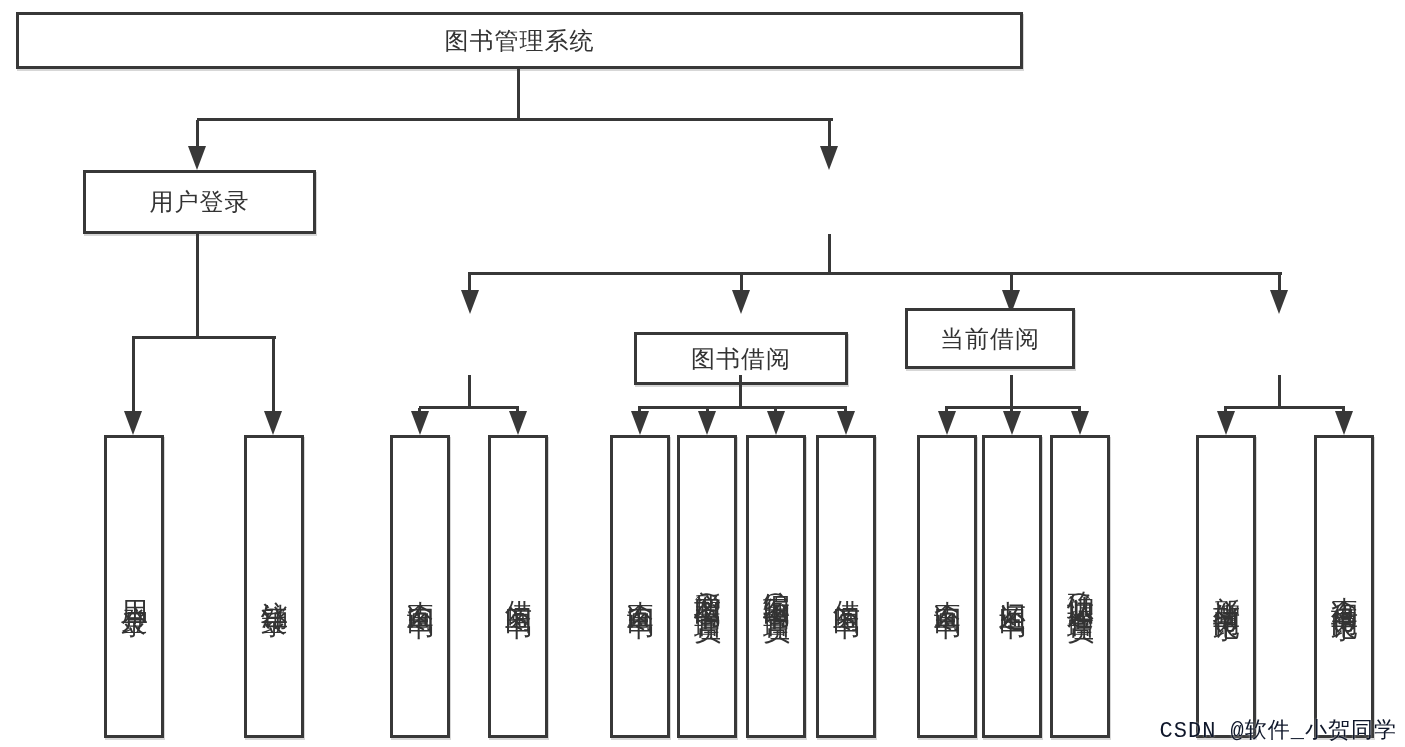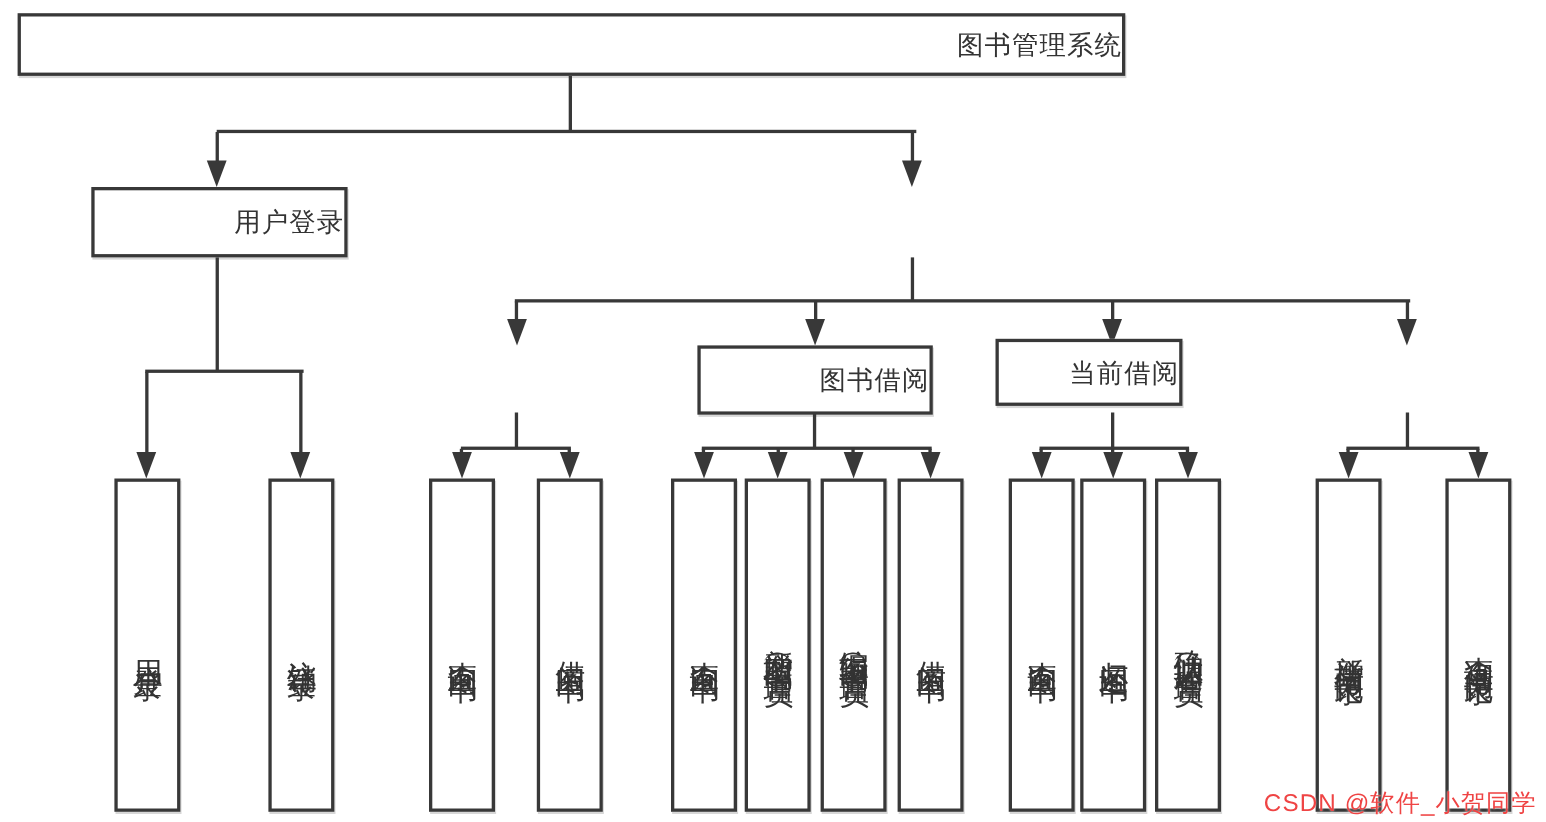--- a/index.html
+++ b/index.html
@@ -4,21 +4,21 @@
 <style>
   :root { --line:#383838; --text:#333333; --bg:#ffffff; }
   * { margin:0; padding:0; box-sizing:border-box; }
   body { background:var(--bg); font-family:"Liberation Sans", sans-serif; }
   #stage {
     position:relative; width:1405px; height:747px;
     background:var(--bg); overflow:hidden;
   }
   .hbox {
     position:absolute; background:#fff; border:3px solid var(--line);
-    display:flex; align-items:center; justify-content:flex-end;
+    display:flex; align-items:center; justify-content:center;
     box-shadow:1px 2px 0 rgba(140,140,140,.35);
   }
   .hbox .lbl { font-size:24px; color:var(--text); letter-spacing:1px; }
   .vbox {
     position:absolute; top:435px; width:60px; height:303px;
     background:#fff; border:3px solid var(--line);
     display:flex; align-items:center; justify-content:center;
     box-shadow:1px 2px 0 rgba(140,140,140,.35);
   }
   .vbox .vtext {
@@ -28,22 +28,23 @@
   .line { position:absolute; background:var(--line); }
   .line.v { width:3px; }
   .line.h { height:3px; }
   .arr {
     position:absolute; width:0; height:0;
     border-left:9px solid transparent; border-right:9px solid transparent;
     border-top:24px solid var(--line);
   }
   .watermark {
     position:absolute; right:8px; bottom:2px; z-index:10;
-    font-size:22px; color:#ef4444; letter-spacing:1px;
+    font-size:22px; color:#0f172a; letter-spacing:1px;
     text-shadow:0 0 2px rgba(255,255,255,.8);
+    font-family:Liberation Mono, monospace;
   }
 </style>
 </head>
 <body>
 
 <div id="stage">
 
   <div class="hbox" style="left:16px;top:12px;width:1007px;height:57px">
     <span class="lbl">图书管理系统</span>
   </div>
@@ -70,21 +71,21 @@
   <div class="line h" style="left:468px;top:272px;width:814px"></div>
   <div class="line v" style="left:468px;top:274px;height:18px"></div>
   <div class="arr" style="left:461px;top:290px"></div>
   <div class="line v" style="left:740px;top:274px;height:18px"></div>
   <div class="arr" style="left:732px;top:290px"></div>
   <div class="line v" style="left:1010px;top:274px;height:18px"></div>
   <div class="arr" style="left:1002px;top:290px"></div>
   <div class="line v" style="left:1278px;top:274px;height:18px"></div>
   <div class="arr" style="left:1270px;top:290px"></div>
 
-  <div class="hbox" style="left:634px;top:314px;width:214px;height:63px">
+  <div class="hbox" style="left:634px;top:332px;width:214px;height:53px">
     <span class="lbl">图书借阅</span>
   </div>
   <div class="hbox" style="left:905px;top:308px;width:170px;height:61px">
     <span class="lbl">当前借阅</span>
   </div>
 
   <div class="line v" style="left:468px;top:375px;height:33px"></div>
   <div class="line h" style="left:419px;top:406px;width:100px"></div>
   <div class="line v" style="left:418px;top:408px;height:6px"></div>
   <div class="arr" style="left:411px;top:411px"></div>

